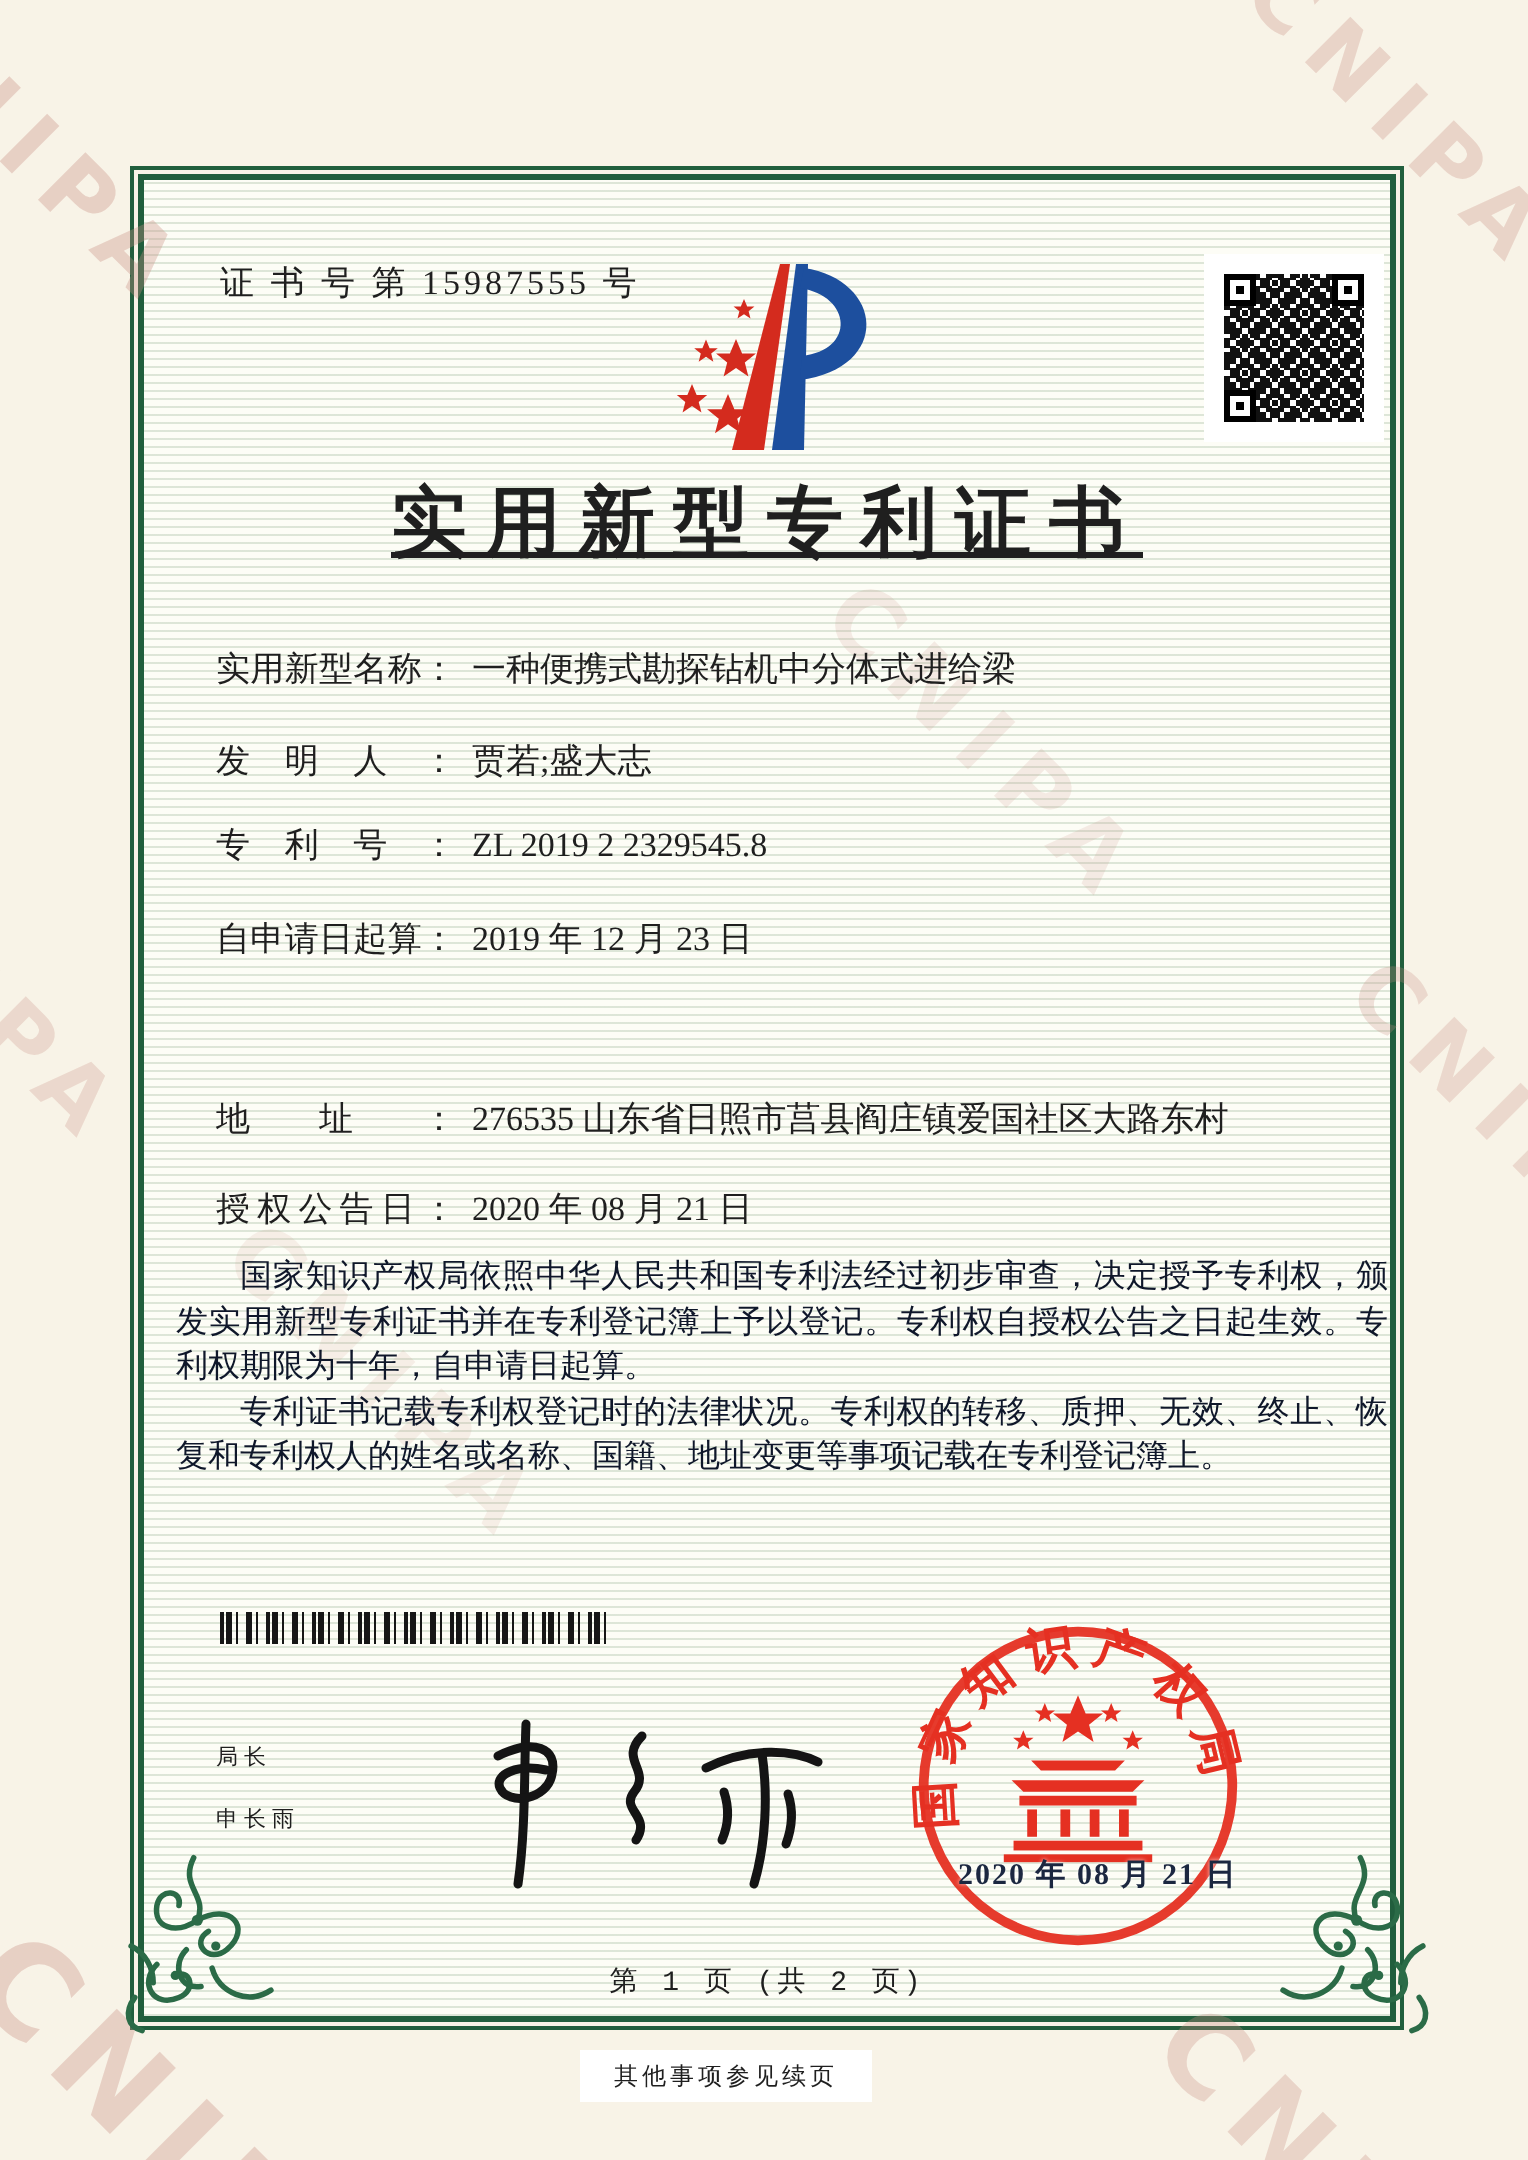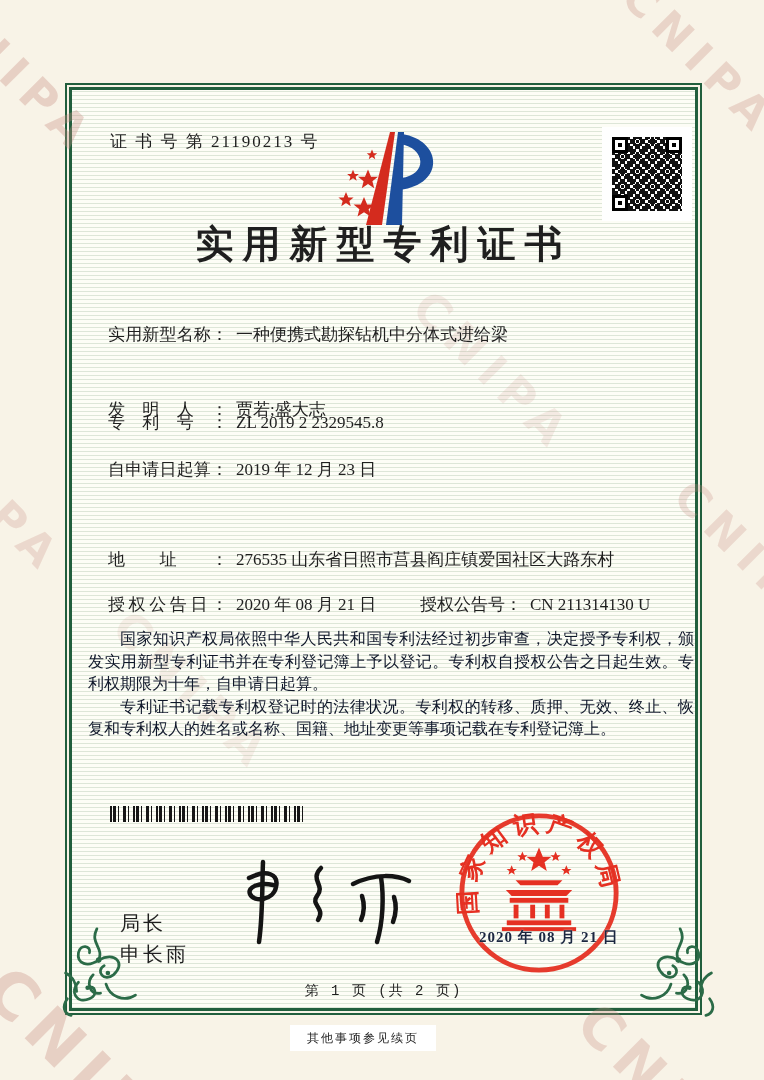--- a/index.html
+++ b/index.html
@@ -24,21 +24,21 @@
   .flabel{display:inline-block;width:120px;text-align:justify;text-align-last:justify;}
   .fvalue{margin-left:8px;}
   .flabel2{display:inline-block;}
   .paras{left:88px;top:628px;width:606px;font-size:16px;line-height:22.5px;color:#0f172a;}
   .paras p{margin:0;text-indent:2em;text-align:justify;}
   .barcode{left:110px;top:806px;width:196px;height:16px;
      background-image:
        repeating-linear-gradient(90deg,#161616 0 2px,transparent 2px 3px,#161616 3px 6px,
         transparent 6px 8px,#161616 8px 9px,transparent 9px 13px,#161616 13px 16px,
         transparent 16px 18px,#161616 18px 19px,transparent 19px 23px);}
-  .signer{left:120px;font-size:20px;letter-spacing:3px;margin-top:39px;}
+  .signer{left:108px;font-size:11px;letter-spacing:3px;}
   .footer{left:65px;width:637px;text-align:center;font-size:14px;letter-spacing:2px;}
   .note{left:290px;top:1025px;width:146px;height:26px;line-height:26px;background:#ffffff;
         text-align:center;font-size:12px;letter-spacing:2px;z-index:2;}
   
   .seal{left:456px;top:810px;width:166px;height:166px;z-index:3;}
   .seal-date{left:479px;top:928px;font-size:15px;font-weight:bold;color:#1b2740;
         letter-spacing:1px;z-index:4;text-shadow:0 0 2px rgba(255,255,255,.8);}
   
   .qr-pad{left:602px;top:127px;width:90px;height:94px;background:#ffffff;}
   .qr{position:absolute;left:10px;top:10px;width:70px;height:74px;background-color:#fff;
@@ -61,21 +61,21 @@
   <div class="wm" style="left:700px;top:470px;font-size:44px;opacity:.26;">CNIPA</div>
   <div class="wm" style="left:440px;top:280px;font-size:46px;opacity:.16;">CNIPA</div>
   <div class="wm" style="left:140px;top:600px;font-size:46px;opacity:.13;">CNIPA</div>
   <div class="wm" style="left:22px;top:952px;font-size:64px;opacity:.34;">CNIPA</div>
   <div class="wm" style="left:610px;top:990px;font-size:56px;opacity:.30;">CNIPA</div>
 
   <div class="border-outer">
     <div class="border-inner"></div>
   </div>
 
-  <div class="abs cert-no" style="left:110px;top:130px;">证 书 号 第 21190213 号</div>
+  <div class="abs cert-no" style="left:110px;top:130px;">证 书 号 第 15987555 号</div>
 
   <svg class="abs logo" viewBox="0 0 130 100">
     <g fill="#d42b1e">
       <path id="st" transform="translate(42,27) scale(0.55)" d="M0,-10 L2.9,-3.1 L9.5,-3.1 L4.2,1.2 L5.9,7.8 L0,3.8 L-5.9,7.8 L-4.2,1.2 L-9.5,-3.1 L-2.9,-3.1 Z"></path>
       <path transform="translate(23,48) scale(0.62)" d="M0,-10 L2.9,-3.1 L9.5,-3.1 L4.2,1.2 L5.9,7.8 L0,3.8 L-5.9,7.8 L-4.2,1.2 L-9.5,-3.1 L-2.9,-3.1 Z"></path>
       <path transform="translate(38,52) scale(1.05)" d="M0,-10 L2.9,-3.1 L9.5,-3.1 L4.2,1.2 L5.9,7.8 L0,3.8 L-5.9,7.8 L-4.2,1.2 L-9.5,-3.1 L-2.9,-3.1 Z"></path>
       <path transform="translate(16,72) scale(0.8)" d="M0,-10 L2.9,-3.1 L9.5,-3.1 L4.2,1.2 L5.9,7.8 L0,3.8 L-5.9,7.8 L-4.2,1.2 L-9.5,-3.1 L-2.9,-3.1 Z"></path>
       <path transform="translate(34,80) scale(1.1)" d="M0,-10 L2.9,-3.1 L9.5,-3.1 L4.2,1.2 L5.9,7.8 L0,3.8 L-5.9,7.8 L-4.2,1.2 L-9.5,-3.1 L-2.9,-3.1 Z"></path>
       <path d="M60,4 L65,4 L52,97 L36,97 Z"></path>
     </g>
@@ -86,42 +86,39 @@
   </svg>
 
   <div class="abs qr-pad">
     <div class="qr">
       <div class="finder" style="left:0;top:0;"></div>
       <div class="finder" style="right:0;top:0;"></div>
       <div class="finder" style="left:0;bottom:0;"></div>
     </div>
   </div>
 
-  <div class="abs title" style="top:219px;">实用新型专利证书</div>
+  <div class="abs title" style="top:236px;text-decoration:underline;">实用新型专利证书</div>
 
   <div class="abs frow" style="top:323px;">
     <span class="flabel">实用新型名称：</span><span class="fvalue">一种便携式勘探钻机中分体式进给梁</span>
   </div>
-  <div class="abs frow" style="top:369px;margin-top:29px;">
+  <div class="abs frow" style="top:369px;">
     <span class="flabel">发明人：</span><span class="fvalue">贾若;盛大志</span>
   </div>
   <div class="abs frow" style="top:411px;">
     <span class="flabel">专利号：</span><span class="fvalue">ZL 2019 2 2329545.8</span>
   </div>
   <div class="abs frow" style="top:458px;">
     <span class="flabel">自申请日起算：</span><span class="fvalue">2019 年 12 月 23 日</span>
   </div>
   <div class="abs frow" style="top:548px;">
     <span class="flabel">地址：</span><span class="fvalue">276535 山东省日照市莒县阎庄镇爱国社区大路东村</span>
   </div>
   <div class="abs frow" style="top:593px;">
     <span class="flabel">授权公告日：</span><span class="fvalue">2020 年 08 月 21 日</span>
-  </div>
-  <div class="abs frow" style="top:593px;left:420px;width:270px;">
-    <span class="flabel2">授权公告号：</span><span class="fvalue">CN 211314130 U</span>
   </div>
 
   <div class="abs paras">
     <p>国家知识产权局依照中华人民共和国专利法经过初步审查，决定授予专利权，颁发实用新型专利证书并在专利登记簿上予以登记。专利权自授权公告之日起生效。专利权期限为十年，自申请日起算。</p>
     <p>专利证书记载专利权登记时的法律状况。专利权的转移、质押、无效、终止、恢复和专利权人的姓名或名称、国籍、地址变更等事项记载在专利登记簿上。</p>
   </div>
 
   <div class="abs barcode"></div>
 
   <div class="abs signer" style="top:871px;">局长</div>

